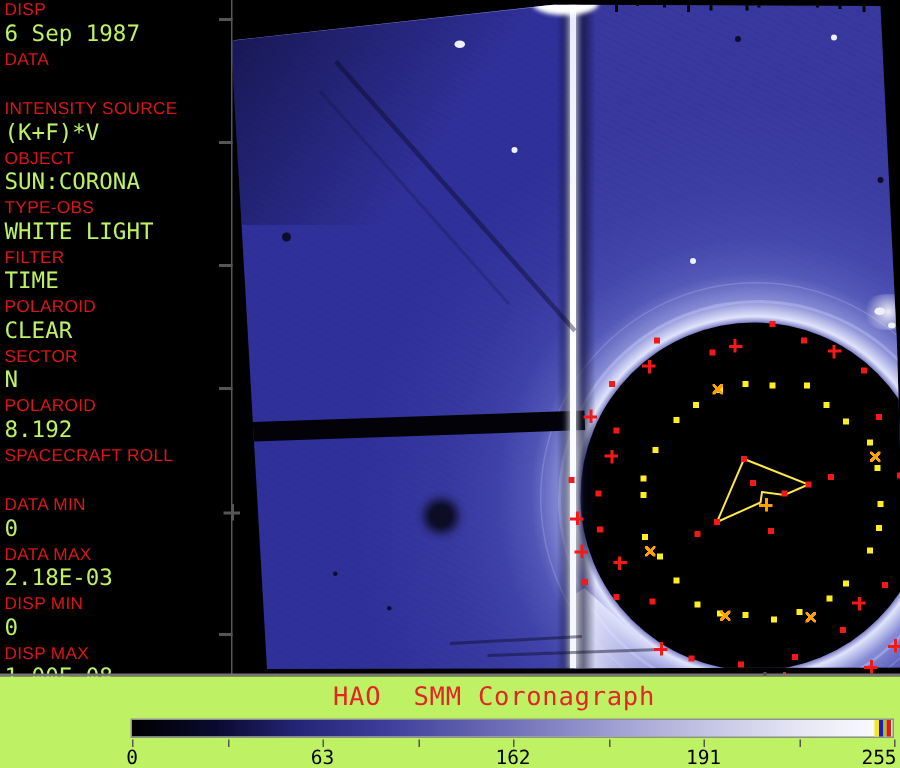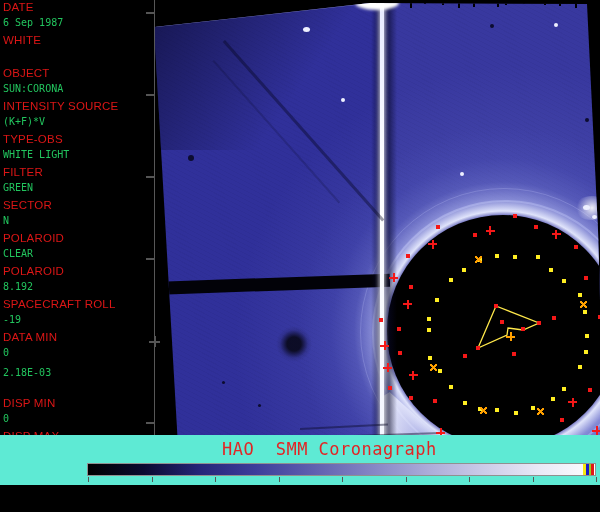--- a/index.html
+++ b/index.html
@@ -3,21 +3,21 @@
 <meta charset="utf-8">
 <style>
   html,body{margin:0;padding:0;background:#000;}
   #root{position:relative;width:600px;height:512px;background:#000;overflow:hidden;
         font-family:"DejaVu Sans Mono","Liberation Mono",monospace;}
   
   #metadata-panel{position:absolute;left:0;top:0;width:154px;height:450px;background:#000;}
   .field{position:relative;height:32px;padding-left:3px;padding-top:1px;}
   .field .lbl{display:block;font-family:"Liberation Sans",sans-serif;font-size:11.5px;line-height:13px;
               color:#dc1616;letter-spacing:0.2px;white-space:pre;}
-  .field .val{display:block;font-size:10px;line-height:17px;color:#22c55e;white-space:pre;}
+  .field .val{display:block;font-size:15px;line-height:17px;color:#bef264;white-space:pre;}
   
   #viewport{position:absolute;left:154px;top:0;width:446px;height:450px;background:#000;overflow:hidden;}
   #quad{position:absolute;inset:0;
         clip-path:polygon(0px 27px,216px 3px,433px 4px,444px 230px,446px 300px,446px 445px,24px 446px);}
   .abs{position:absolute;}
   #field-base{inset:0;background:linear-gradient(90deg,#30309a 0 228px,#38389f 228px);}
   #texture{inset:0;background:repeating-linear-gradient(27deg,rgba(0,0,25,.06) 0 1px,transparent 1px 4px);opacity:.6;}
   #tl-shade{left:0;top:0;width:230px;height:150px;
             background:linear-gradient(125deg,rgba(0,0,18,.55),rgba(0,0,18,0) 62%);}
   #top-edge-glint{left:2px;top:25px;width:216px;height:2px;background:rgba(205,210,255,.55);
@@ -44,80 +44,80 @@
   
   #line-shadow{left:217px;top:0;width:26px;height:446px;
                background:linear-gradient(90deg,rgba(8,8,40,0),rgba(8,8,40,.55) 30%,rgba(8,8,40,.55) 70%,rgba(8,8,40,0));}
   #line-core{left:226px;top:0;width:4px;height:446px;
              background:linear-gradient(180deg,#e6e9ff,#ffffff 40%,#f4f6ff);
              box-shadow:0 0 4px 1px rgba(255,255,255,.75);}
   #line-blob{left:201px;top:-5px;width:44px;height:15px;border-radius:50%;background:#fff;filter:blur(1.5px);}
   
   #marker-layer{position:absolute;inset:0;}
   
-  #footer{position:absolute;left:0;top:435px;width:600px;height:50px;background:#5eead4;}
+  #footer{position:absolute;left:0;top:451px;width:600px;height:61px;background:#bef264;}
   #hline{position:absolute;left:0;top:449px;width:600px;height:2px;background:#777;}
   #vline{position:absolute;left:154px;top:0;width:1px;height:450px;background:#666;opacity:.85;}
   #footer-title{position:absolute;left:222px;top:4px;font-size:17px;letter-spacing:.5px;
                 color:#e22525;white-space:pre;}
   #colorbar{position:absolute;left:87px;top:28px;width:509px;height:13px;border:1px solid #909090;box-sizing:border-box;}
   .cb-stripe{position:absolute;top:0;height:100%;}
   .cb-tick{position:absolute;width:1px;height:5px;background:#555;top:42px;}
   .cb-label{position:absolute;top:47px;font-size:13px;color:#000;transform:translateX(-50%);}
 </style>
 </head>
 <body>
 
 <div id="root">
 
   <div id="metadata-panel">
       <div class="field">
-        <span class="lbl">DATE</span>
+        <span class="lbl">DISP</span>
         <span class="val">6 Sep 1987</span>
       </div>
       <div class="field">
-        <span class="lbl">WHITE</span>
+        <span class="lbl">DATA</span>
+      </div>
+      <div class="field">
+        <span class="lbl">INTENSITY SOURCE</span>
+        <span class="val">(K+F)*V</span>
       </div>
       <div class="field">
         <span class="lbl">OBJECT</span>
         <span class="val">SUN:CORONA</span>
       </div>
       <div class="field">
-        <span class="lbl">INTENSITY SOURCE</span>
-        <span class="val">(K+F)*V</span>
-      </div>
-      <div class="field">
         <span class="lbl">TYPE-OBS</span>
         <span class="val">WHITE LIGHT</span>
       </div>
       <div class="field">
         <span class="lbl">FILTER</span>
-        <span class="val">GREEN</span>
+        <span class="val">TIME</span>
+      </div>
+      <div class="field">
+        <span class="lbl">POLAROID</span>
+        <span class="val">CLEAR</span>
       </div>
       <div class="field">
         <span class="lbl">SECTOR</span>
         <span class="val">N</span>
       </div>
       <div class="field">
         <span class="lbl">POLAROID</span>
-        <span class="val">CLEAR</span>
-      </div>
-      <div class="field">
-        <span class="lbl">POLAROID</span>
         <span class="val">8.192</span>
       </div>
       <div class="field">
         <span class="lbl">SPACECRAFT ROLL</span>
-        <span class="val">-19</span>
       </div>
       <div class="field">
         <span class="lbl">DATA MIN</span>
         <span class="val">0</span>
       </div>
       <div class="field">
+        <span class="lbl">DATA MAX</span>
         <span class="val">2.18E-03</span>
       </div>
       <div class="field">
         <span class="lbl">DISP MIN</span>
         <span class="val">0</span>
       </div>
       <div class="field">
         <span class="lbl">DISP MAX</span>
         <span class="val">1.00E-08</span>
       </div>
@@ -278,21 +278,21 @@
         <div class="cb-stripe" style="right: 1px; width: 3px; background: rgb(224, 24, 24);"></div>
       </div>
     <div id="cb-ticks">
         <div class="cb-tick" style="left: 88px;"></div>
         <div class="cb-label" style="left: 88px;">0</div>
         <div class="cb-tick" style="left: 151.5px;"></div>
         <div class="cb-tick" style="left: 215px;"></div>
         <div class="cb-label" style="left: 215px;">63</div>
         <div class="cb-tick" style="left: 278.5px;"></div>
         <div class="cb-tick" style="left: 342px;"></div>
-        <div class="cb-label" style="left: 342px;">240</div>
+        <div class="cb-label" style="left: 342px;">162</div>
         <div class="cb-tick" style="left: 405.5px;"></div>
         <div class="cb-tick" style="left: 469px;"></div>
         <div class="cb-label" style="left: 469px;">191</div>
         <div class="cb-tick" style="left: 532.5px;"></div>
         <div class="cb-tick" style="left: 596px;"></div>
         <div class="cb-label" style="left: 586px;">255</div>
       </div>
   </div>
 
 </div>

